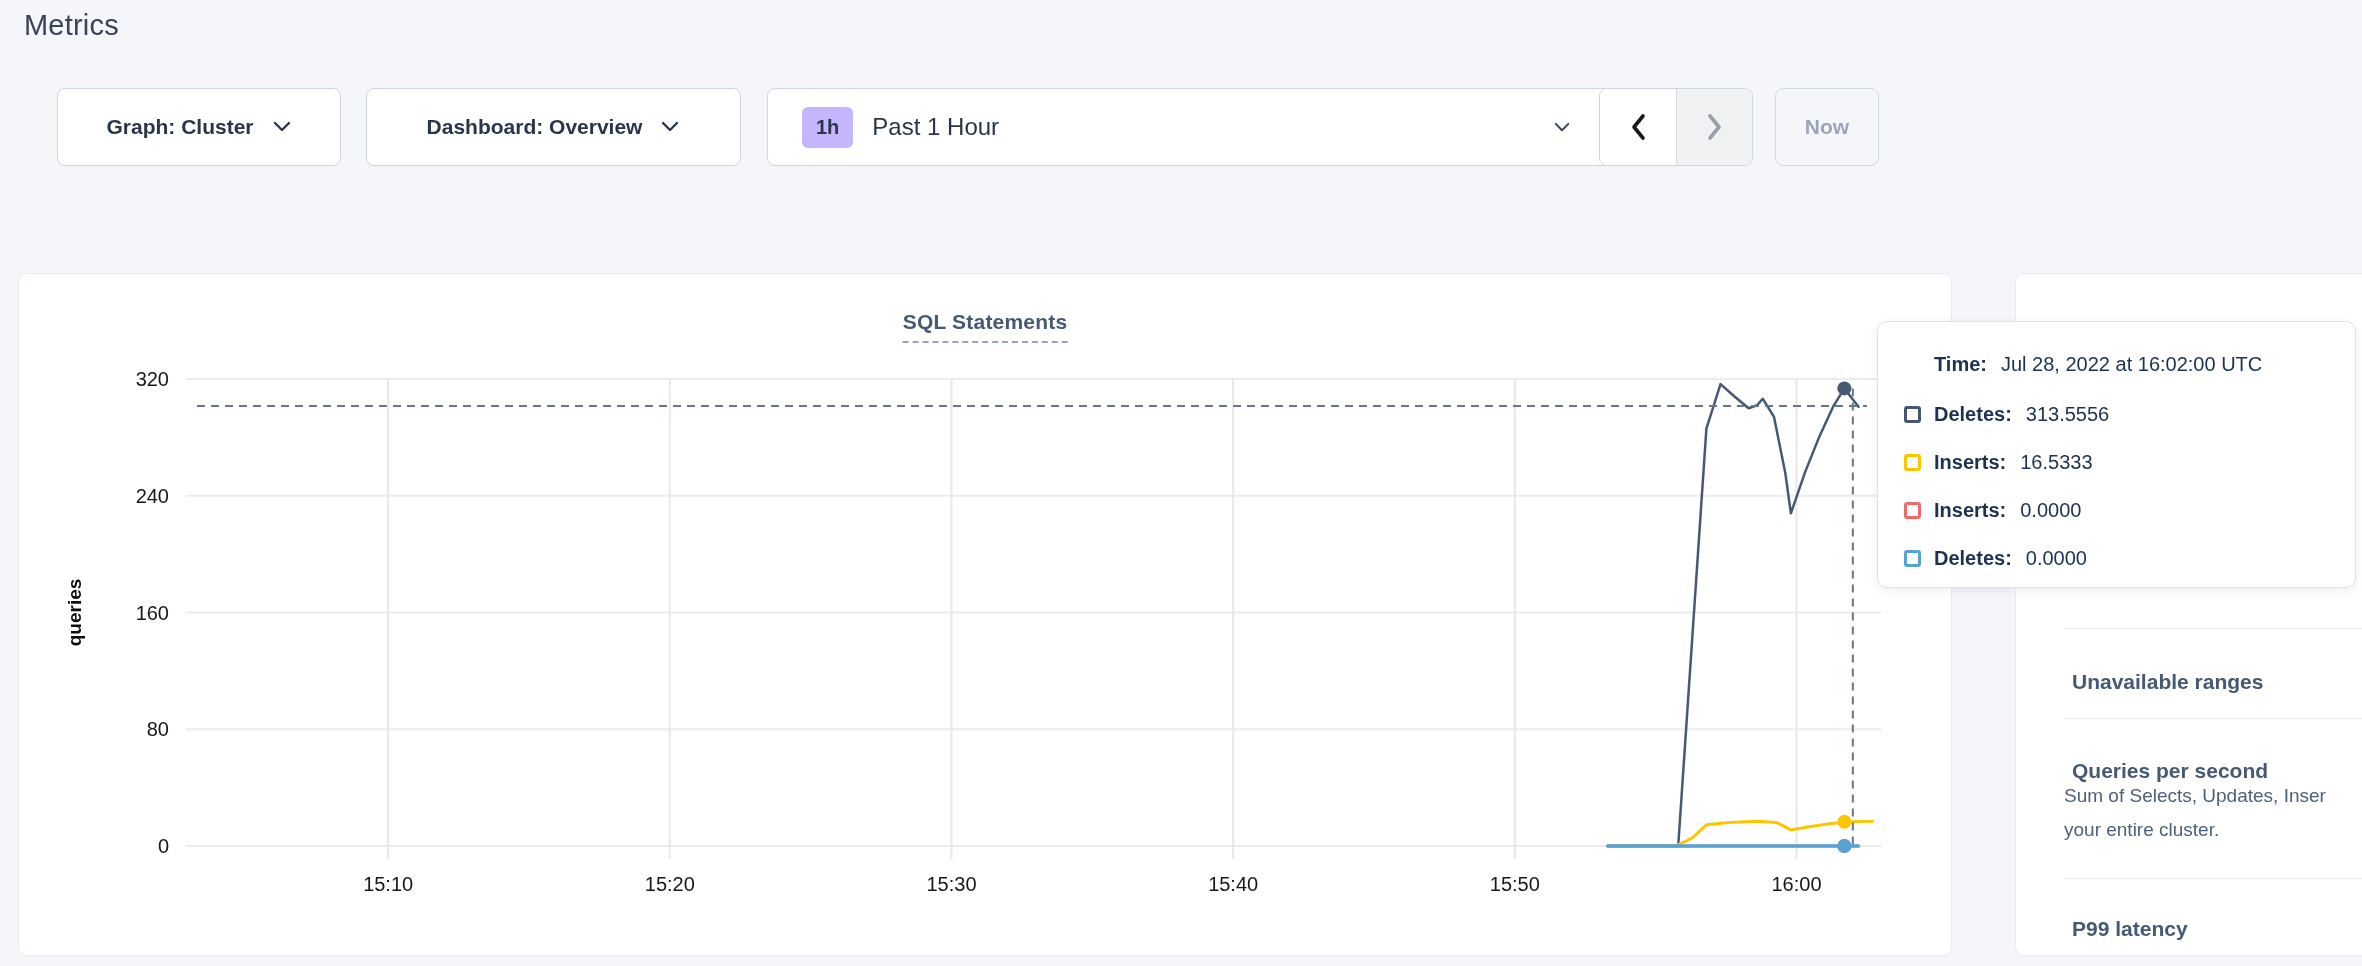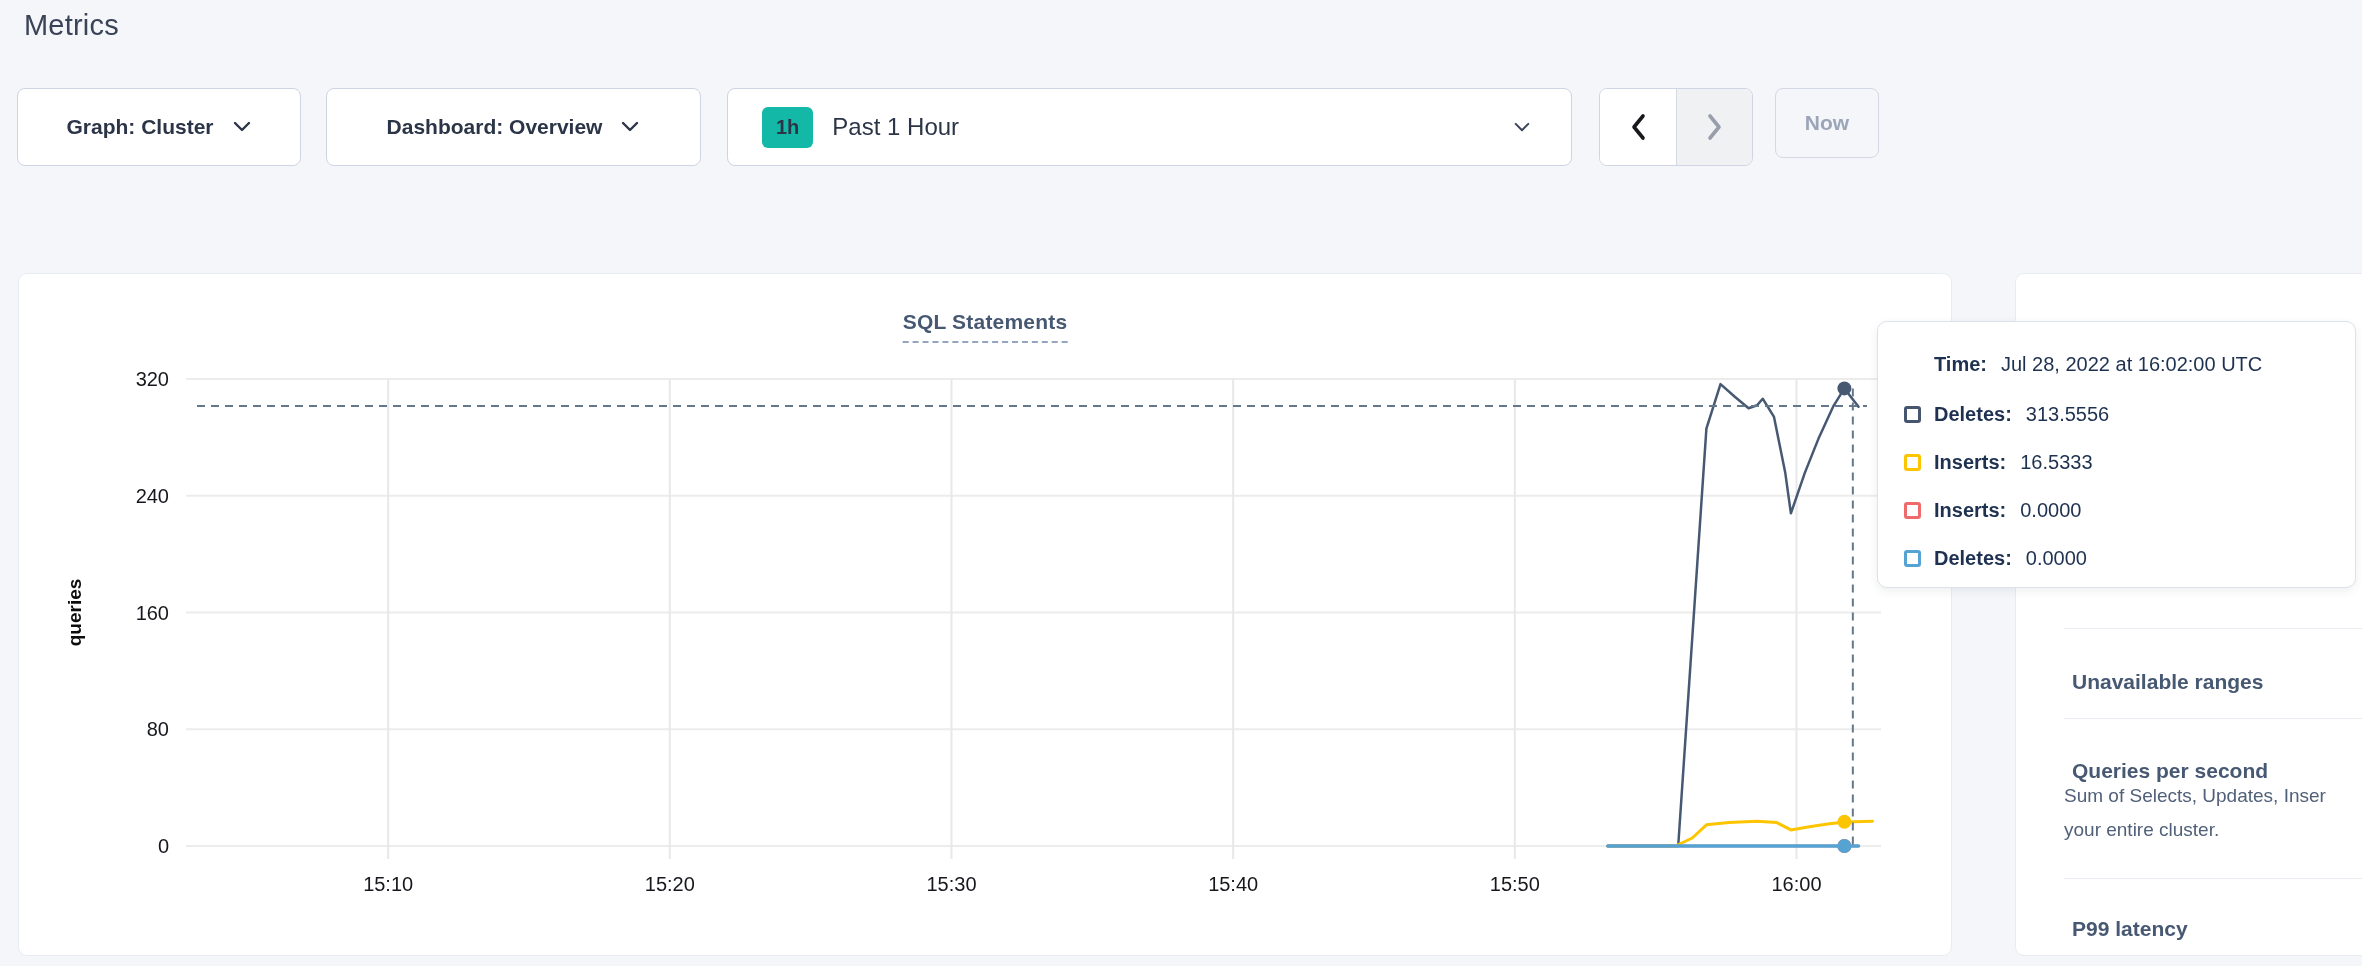--- a/index.html
+++ b/index.html
@@ -11,43 +11,43 @@
   
   .page-title{
     position:absolute;left:24px;top:0;margin:0;line-height:50px;
     font-size:29px;font-weight:500;color:#3b4457;letter-spacing:.2px;
   }
   
   .tb-btn{
     position:absolute;top:88px;height:78px;box-sizing:border-box;
     background:#fff;border:1px solid #cdd4e2;border-radius:8px;
     display:flex;align-items:center;justify-content:center;
-    font-family:inherit;font-size:21px;font-weight:700;color:#2b3547;cursor:pointer;
+    font-family:inherit;font-size:21px;font-weight:700;color:#2b3547;cursor:pointer;margin-left:40px;
   }
   .dd-chevron{margin-left:18px;flex:0 0 auto;}
   .dd1{left:17px;width:284px;}
   .dd2{left:326px;width:375px;}
   .time-select{left:727px;width:845px;justify-content:flex-start;font-weight:400;}
   .time-badge{
-    margin-left:28px;background:#14b8a6;border-radius:6px;
+    margin-left:28px;background:#c4b5fd;border-radius:6px;
     padding:9px 14px;font-size:20px;font-weight:700;color:#2b3547;
   }
   .time-label{margin-left:19px;font-size:24px;color:#2b3547;}
   .time-select .dd-chevron{position:absolute;right:40px;margin:0;}
   .pager{
     position:absolute;left:1599px;top:88px;width:154px;height:78px;box-sizing:border-box;
     border:1px solid #cfd5e3;border-radius:8px;display:flex;overflow:hidden;background:#fff;
   }
   .pager button{
     flex:1 1 50%;border:none;margin:0;padding:0;display:flex;align-items:center;justify-content:center;
     background:#fff;cursor:pointer;
   }
   .pager .fwd{background:#f0f1f3;border-left:1px solid #d6dae2;cursor:default;}
   .now-btn{
-    position:absolute;left:1775px;top:88px;width:104px;height:70px;box-sizing:border-box;
+    position:absolute;left:1775px;top:88px;width:104px;height:78px;box-sizing:border-box;
     background:transparent;border:1px solid #d2d8e4;border-radius:8px;
     font-family:inherit;font-size:21px;font-weight:600;color:#9ca5b8;cursor:default;
   }
   
   .card{
     position:absolute;background:#fff;border:1px solid #e8ecf2;border-radius:9px;box-sizing:border-box;
   }
   .chart-card{left:18px;top:273px;width:1934px;height:683px;}
   .side-card{left:2015px;top:273px;width:420px;height:683px;z-index:1;}
   

